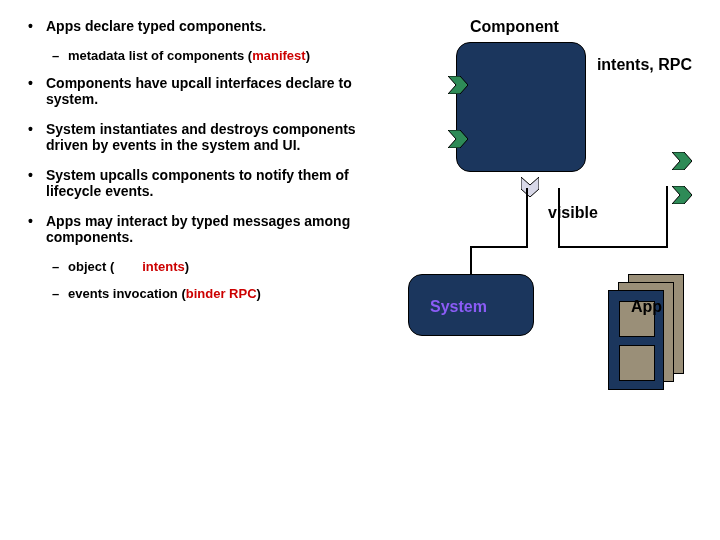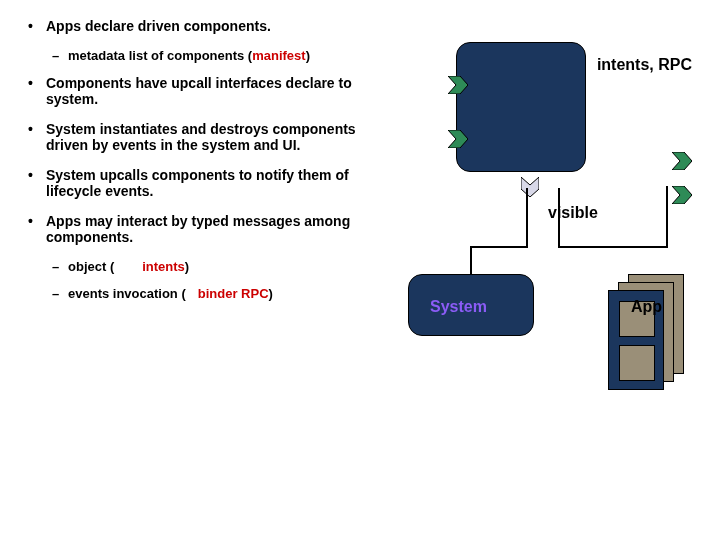--- a/index.html
+++ b/index.html
@@ -45,21 +45,21 @@
     font-weight: bold;
     font-size: 13px;
   }
   .sub .dash {
     width: 16px;
     flex: 0 0 16px;
   }
   .sub .txt { flex: 1; }
   .hl-manifest { color: #c00; margin-top: 17px; }
   .hl-intents  { color: #c00; padding-left: 28px; }
-  .hl-binder   { color: #c00; margin-left: 12px; }
+  .hl-binder   { color: #c00; }
   .paren { color: #000; }
 
   .right {
     position: relative;
     flex: 1;
     height: 420px;
   }
   .label {
     position: absolute;
     font-weight: bold;
@@ -140,21 +140,21 @@
 <body>
 
 <div class="slide">
 
   <div class="content">
 
     <div class="left">
 
       <div class="bullet">
         <span class="dot">•</span>
-        <span class="txt">Apps declare driven components.</span>
+        <span class="txt">Apps declare typed components.</span>
       </div>
       <div class="sub">
         <span class="dash">–</span>
         <span class="txt">
           <span>metadata list of components (</span><span class="hl-manifest">manifest</span><span class="paren">)</span>
         </span>
       </div>
 
       <div class="bullet">
         <span class="dot">•</span>
@@ -185,20 +185,21 @@
         <span class="dash">–</span>
         <span class="txt">
           <span>events invocation (</span><span class="hl-binder">binder RPC</span><span class="paren">)</span>
         </span>
       </div>
 
     </div>
 
     <div class="right">
 
+      <div class="label lbl-component">Component</div>
       <div class="label lbl-intents">intents, RPC</div>
       <div class="label lbl-upcalls">visible</div>
 
       <div class="box box-component"></div>
 
       <div class="chev chev-in1">
         <svg viewBox="0 0 20 18">
             <polygon points="0,0 12,0 20,9 12,18 0,18 8,9" fill="#2e8b57" stroke="#000" stroke-width="1"></polygon>
           </svg>
       </div>

